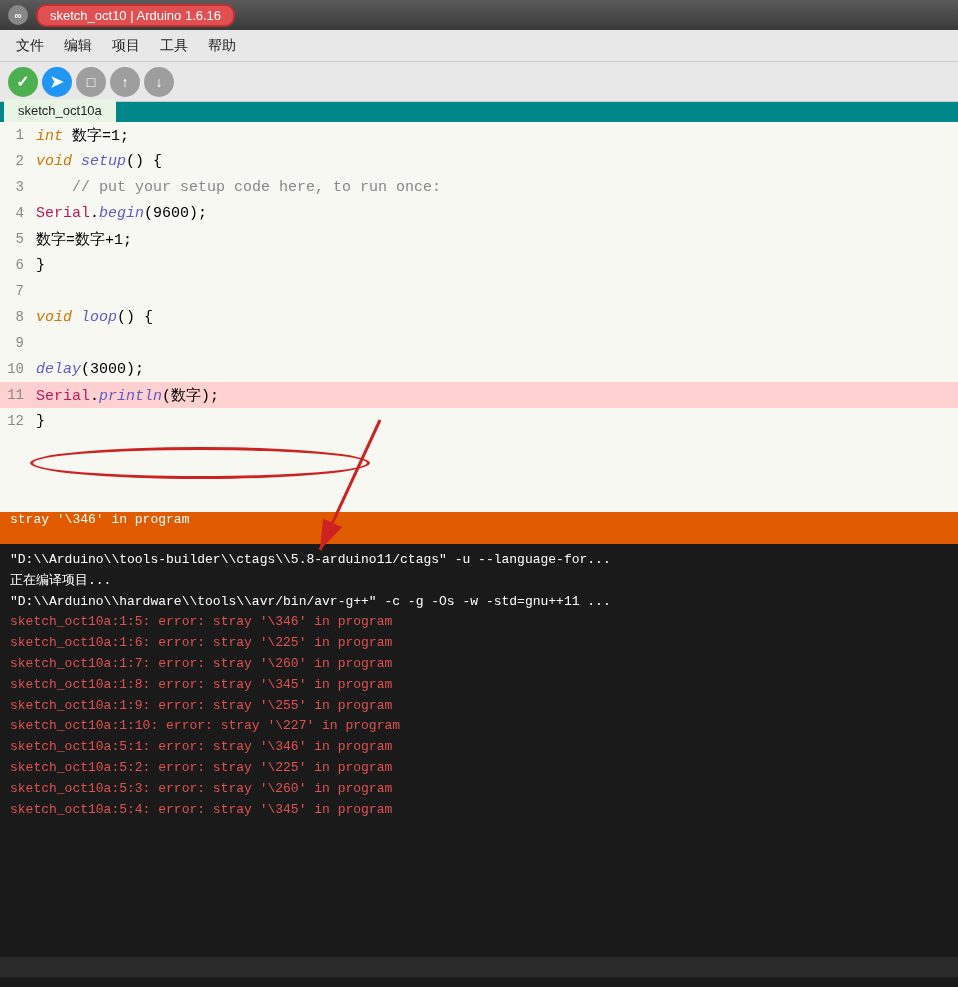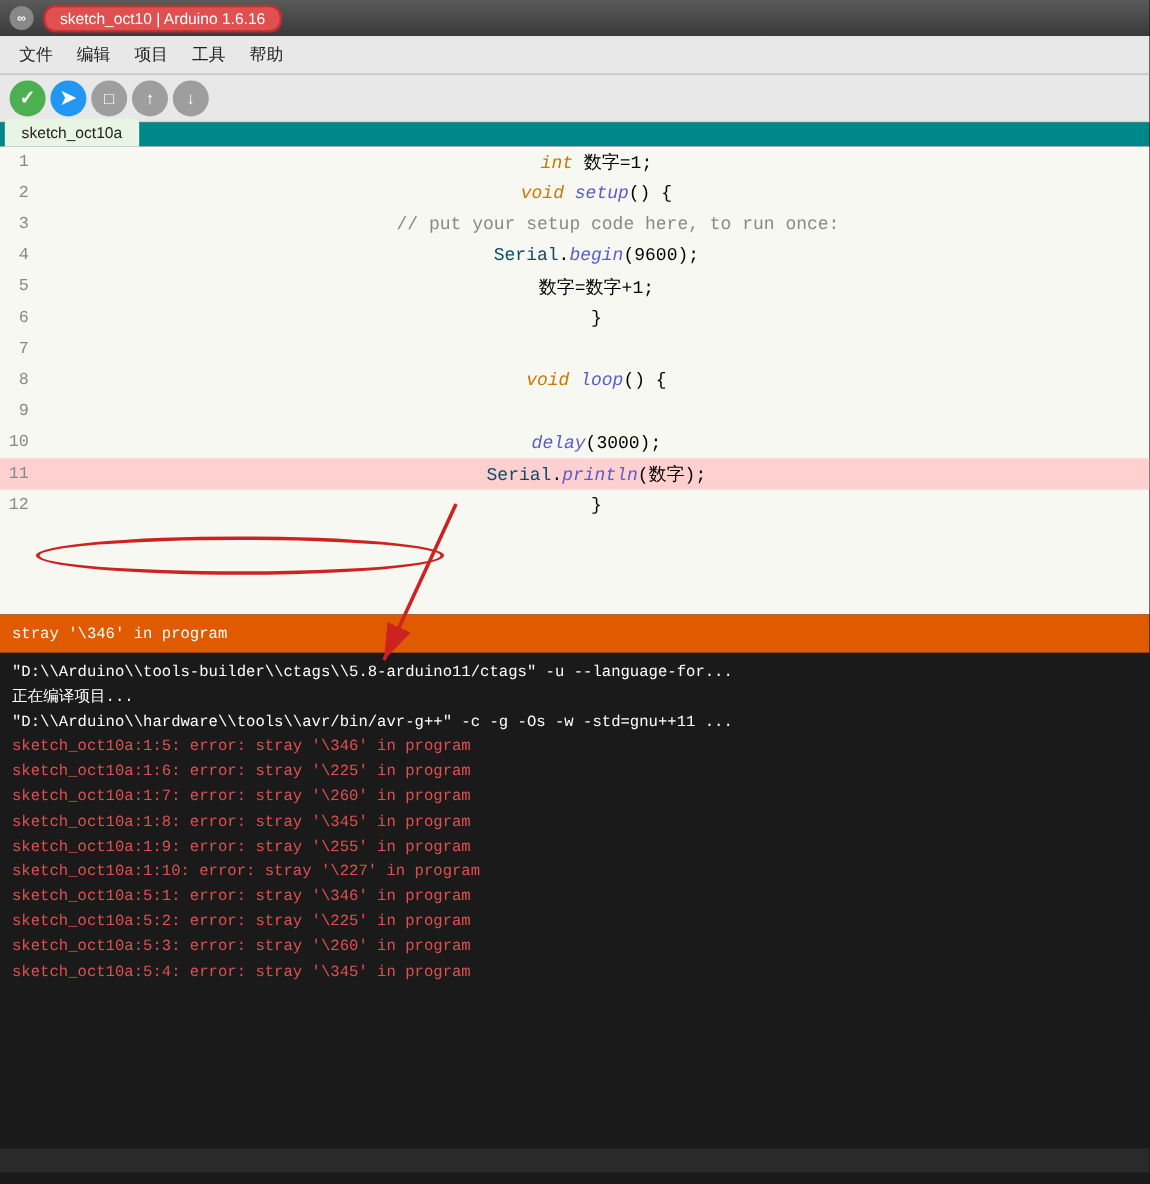--- a/index.html
+++ b/index.html
@@ -111,35 +111,34 @@
       text-align: right;
       padding-right: 8px;
       color: #888;
       user-select: none;
       font-size: 14px;
     }
     .code-content {
       flex: 1;
       white-space: pre;
       padding-left: 4px;
-      text-align: center;
     }
     
     .kw { color: #cc7700; font-style: italic; } 
     .fn { color: #5b5bcc; font-style: italic; } 
-    .cls { color: #0c4a6e; } 
+    .cls { color: #be185d; } 
     .cls-fn { color: #5b5bcc; font-style: italic; } 
     .comment { color: #888; }
 
     
     #statusbar {
       height: 32px;
       background: #e05a00;
       display: flex;
-      align-items: center;
+      align-items: flex-start;
       padding: 0 10px;
     }
     #statusbar span {
       color: white;
       font-size: 13px;
       font-family: 'Courier New', Courier, monospace;
     }
 
     
     #console {

